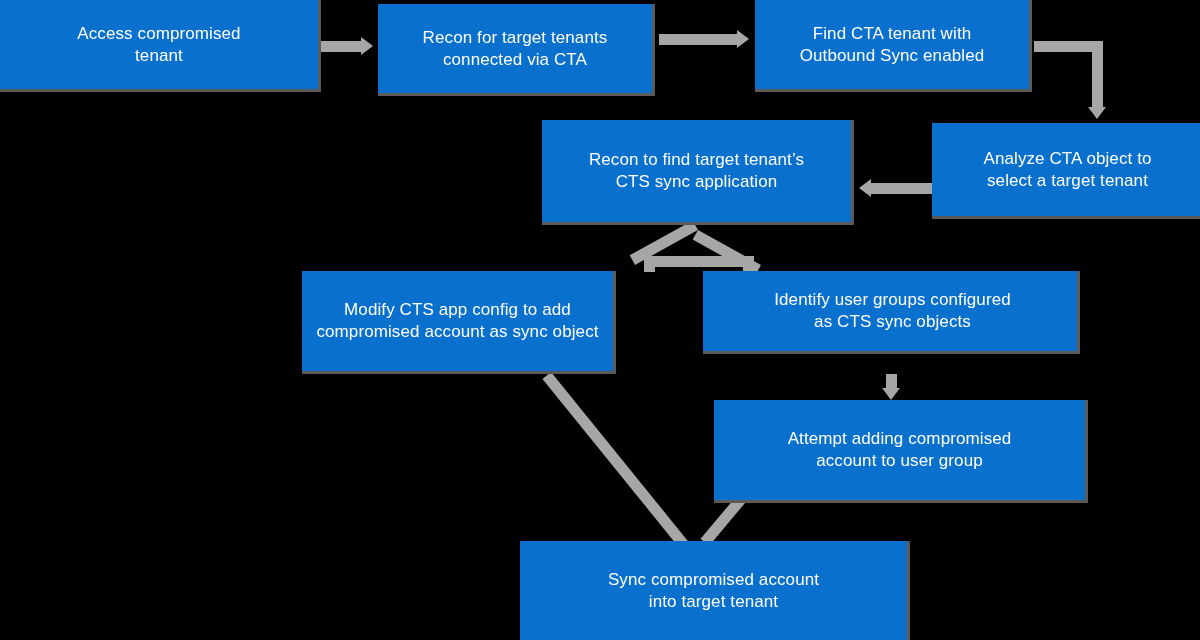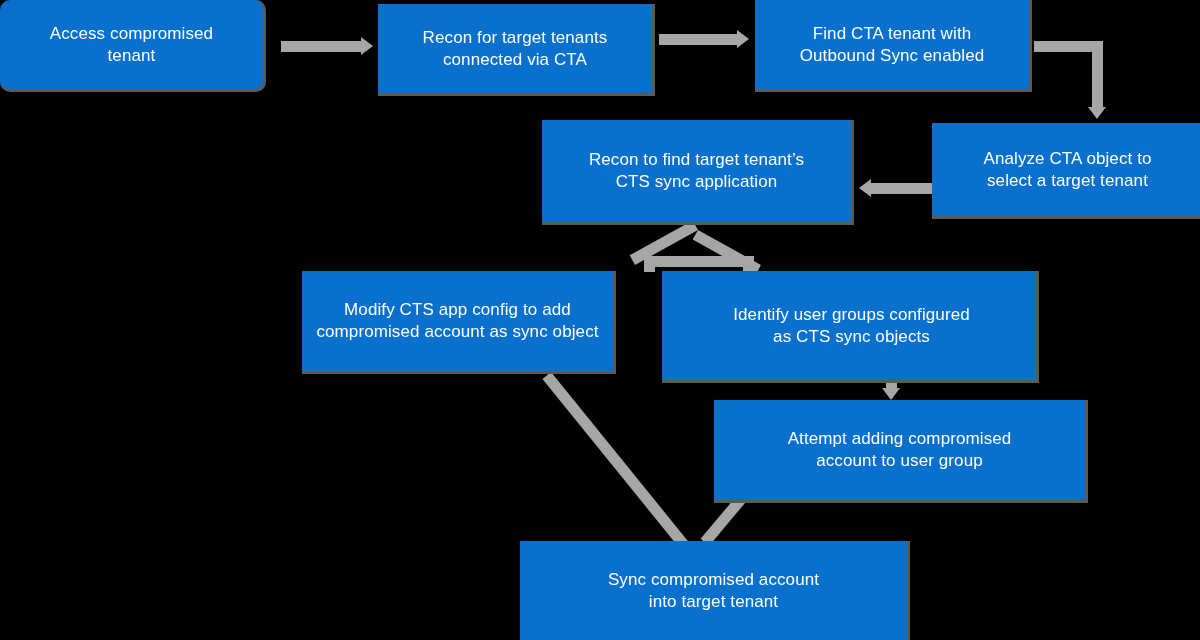--- a/index.html
+++ b/index.html
@@ -89,21 +89,21 @@
   <div class="conn" style="left:644px; top:256px; width:11px; height:16px;"></div>
   <div class="conn" style="left:743px; top:256px; width:11px; height:16px;"></div>
 
   <div class="conn" style="left:886px; top:374px; width:11px; height:18px;"></div>
   <div class="arrowhead ah-down" style="left:882px; top:388px;"></div>
 
   <div class="conn-diag" style="left:551px; top:372px; width:220px; height:11px; transform: rotate(51deg);"></div>
 
   <div class="conn-diag" style="left:745px; top:503px; width:56px; height:11px; transform: rotate(130deg);"></div>
 
-  <div class="node" style="left:0px; top:0px; width:266px; height:92px; font-size:17px;border-radius:10px;">
+  <div class="node" style="left:0px; top:0px; width:321px; height:92px; font-size:17px;">
     <span class="label">Access compromised
 tenant</span>
   </div>
 
   <div class="node" style="left:378px; top:4px; width:277px; height:92px; font-size:17px;">
     <span class="label">Recon for target tenants
 connected via CTA</span>
   </div>
 
   <div class="node" style="left:755px; top:0px; width:277px; height:92px; font-size:17px;">
@@ -119,21 +119,21 @@
   <div class="node" style="left:542px; top:120px; width:312px; height:105px; font-size:17px;">
     <span class="label">Recon to find target tenant’s
 CTS sync application</span>
   </div>
 
   <div class="node" style="left:302px; top:271px; width:314px; height:103px; font-size:17px;">
     <span class="label">Modify CTS app config to add
 compromised account as sync object</span>
   </div>
 
-  <div class="node" style="left:662px; top:271px; width:377px; height:112px; font-size:17px;padding-left:15px;">
+  <div class="node" style="left:703px; top:271px; width:377px; height:83px; font-size:17px;padding-left:15px;">
     <span class="label">Identify user groups configured
 as CTS sync objects</span>
   </div>
 
   <div class="node" style="left:706px; top:400px; width:374px; height:103px; font-size:17px;margin-left:8px;">
     <span class="label">Attempt adding compromised
 account to user group</span>
   </div>
 
   <div class="node" style="left:520px; top:541px; width:390px; height:99px; font-size:17px; border-bottom:none;">

